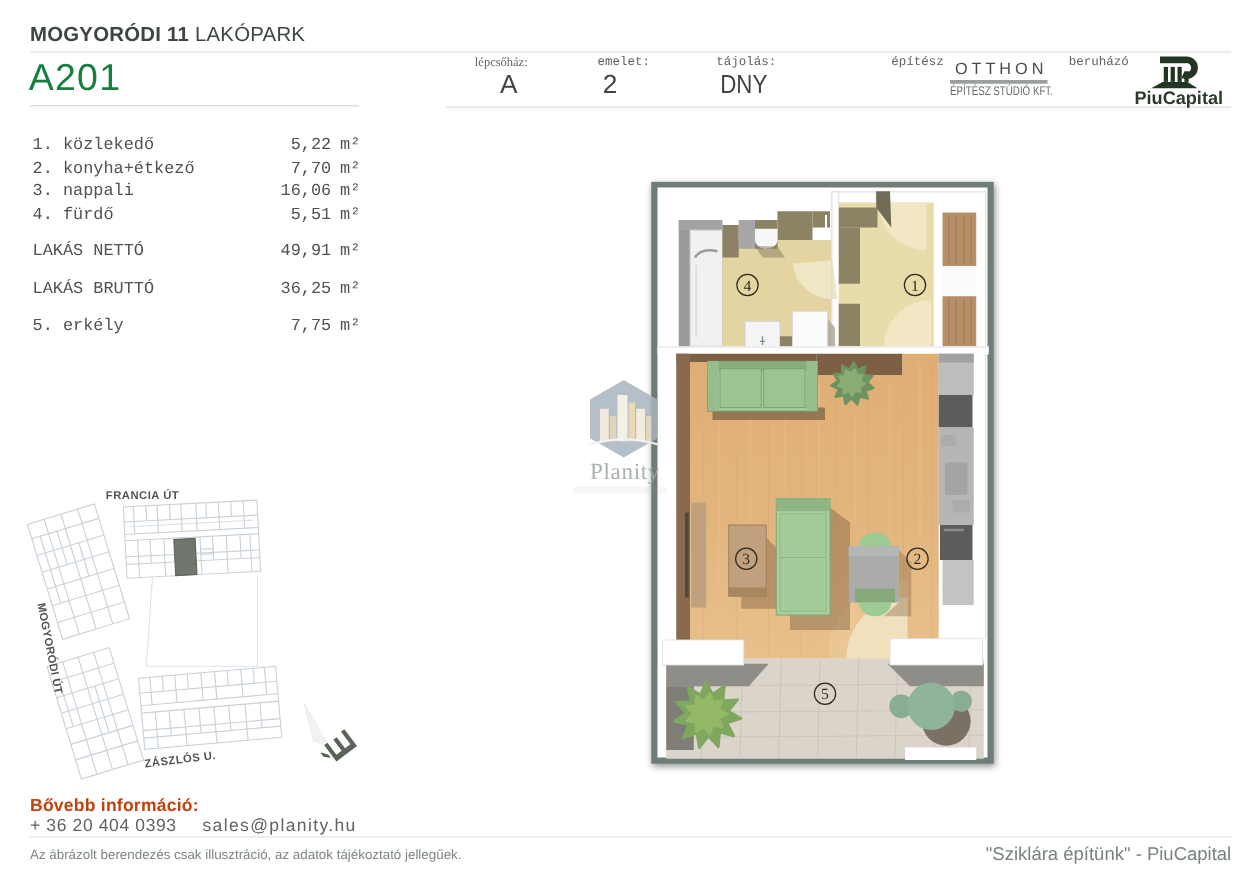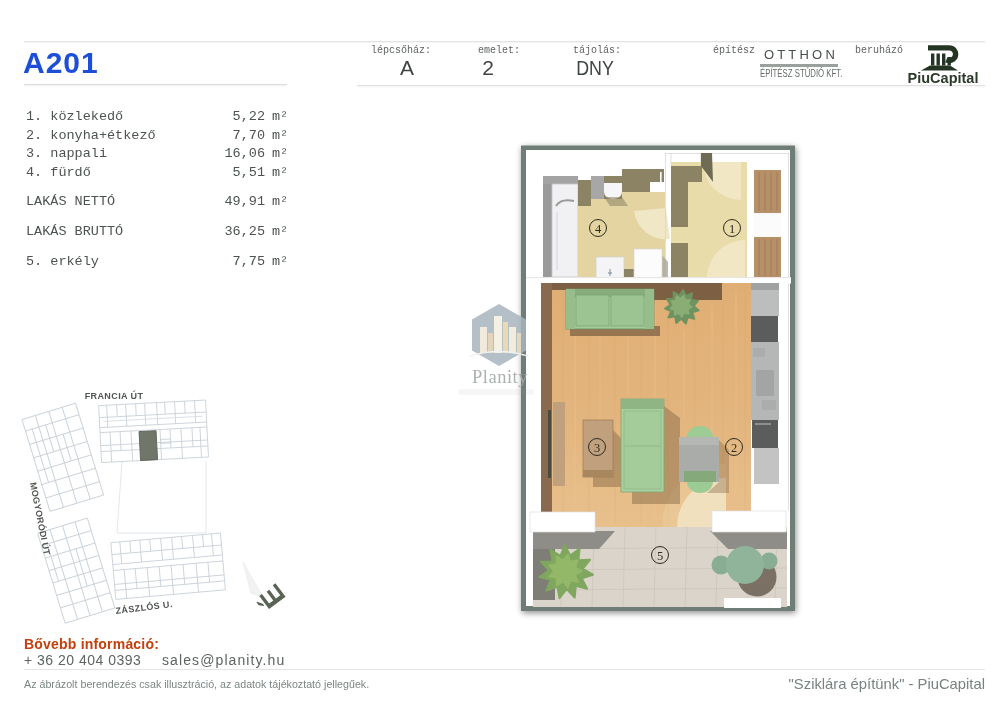--- a/index.html
+++ b/index.html
@@ -4,21 +4,21 @@
 <title>A201</title>
 <style>
   html,body{margin:0;padding:0;background:#fff;}
   .page{position:relative;width:1000px;height:707px;overflow:hidden;background:#fff;
         font-family:"Liberation Sans",sans-serif;}
   .abs{position:absolute;}
   
   .title{left:24px;top:18.5px;font-size:16.3px;color:#3e4643;font-weight:bold;letter-spacing:.2px;}
   .title .lt{font-weight:normal;}
   .hr-top{left:24px;top:41px;width:961px;height:1px;background:#e3e3e3;box-shadow:0 1px 1px rgba(0,0,0,.05);}
-  .a201{left:23px;top:46px;font-size:30px;font-weight:bold;color:#1d4ed8;letter-spacing:1px;text-align:right;}
+  .a201{left:23px;top:46px;font-size:30px;font-weight:normal;color:#15803d;letter-spacing:1px;text-align:right;}
   .hr-a{left:24px;top:84px;width:263px;height:1px;background:#dcdcdc;box-shadow:0 1px 2px rgba(0,0,0,.10);}
   .hr-tb{left:357px;top:85px;width:628px;height:1px;background:#e0e0e0;box-shadow:0 1px 2px rgba(0,0,0,.08);}
   
   .tlab{font-family:"Liberation Mono",monospace;font-size:10px;color:#5e6360;top:45px;}
   .tval{font-size:21px;color:#3f4541;top:56px;}
   .ctr{transform:translateX(-50%);}
   
   .row{left:26px;width:300px;height:17px;font-family:"Liberation Mono",monospace;
        font-size:13.5px;color:#4d5350;}
   .row .nm{position:absolute;left:0;top:0;white-space:pre;}
@@ -28,30 +28,31 @@
   .binfo{left:24px;top:636px;font-size:14px;font-weight:bold;color:#c2410c;letter-spacing:.2px;}
   .phone{left:24px;top:652px;font-size:14px;color:#5d6461;letter-spacing:.5px;}
   .hr-f{left:24px;top:669px;width:961px;height:1px;background:#e4e4e4;}
   .fleft{left:24px;top:678px;font-size:10.7px;color:#7c8682;}
   .fright{right:15px;top:676px;font-size:14.8px;color:#78827e;}
 </style>
 </head>
 <body>
 <div class="page">
 
+  <div class="abs title">MOGYORÓDI 11 <span class="lt">LAKÓPARK</span></div>
 
   <div class="abs hr-top"></div>
 
   <div class="abs a201">A201</div>
 
   <div class="abs hr-a"></div>
 
   <div class="abs hr-tb"></div>
 
-  <div class="abs tlab ctr" style="left:401px;">lépcsőház:</div>
+  <div class="abs tlab ctr" style="left:401px;font-family:Liberation Serif, serif;">lépcsőház:</div>
 
   <div class="abs tval ctr" style="left:407px;">A</div>
 
   <div class="abs tlab ctr" style="left:499px;">emelet:</div>
 
   <div class="abs tval ctr" style="left:488px;">2</div>
 
   <div class="abs tlab ctr" style="left:597px;">tájolás:</div>
 
   <div class="abs tval" style="left:595px;transform:translateX(-50%) scaleX(.85);">DNY</div>

